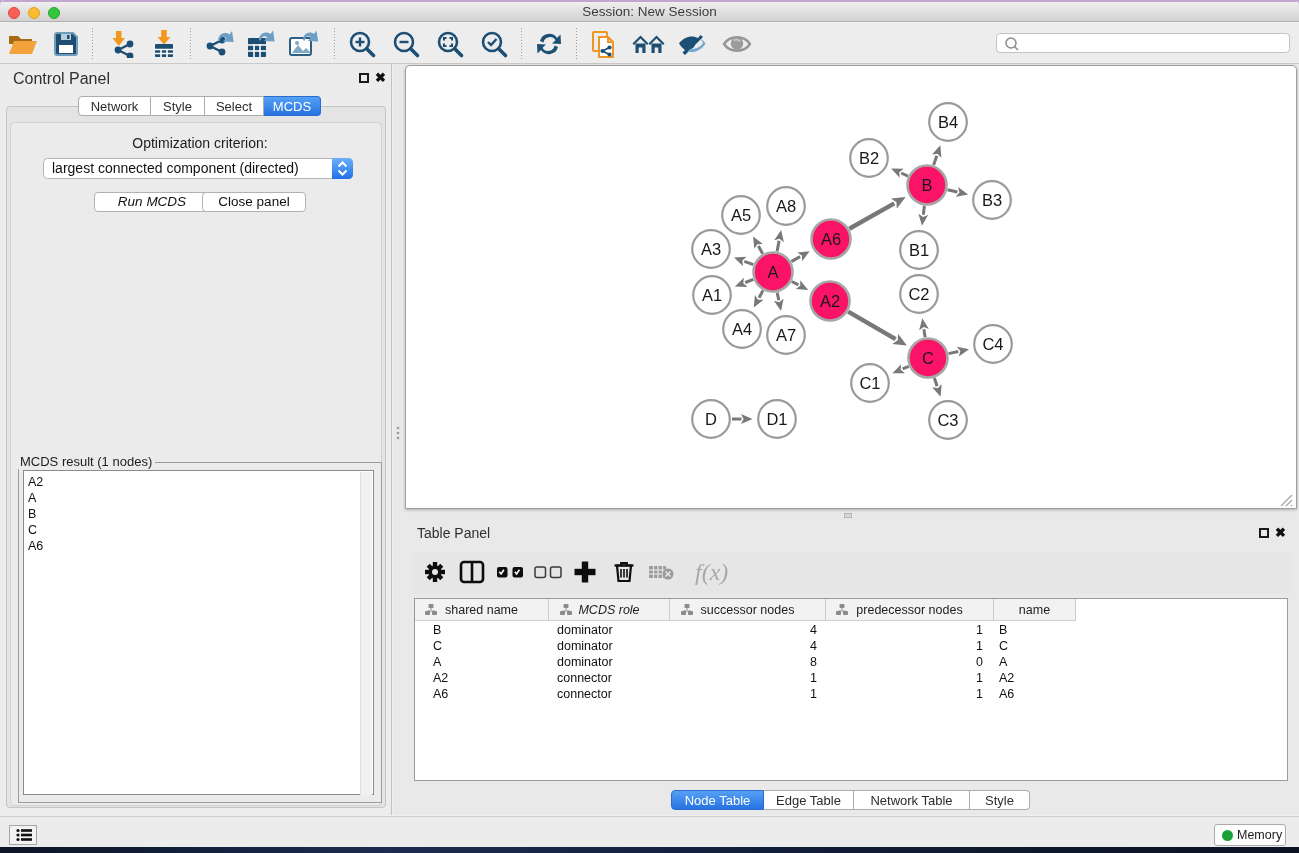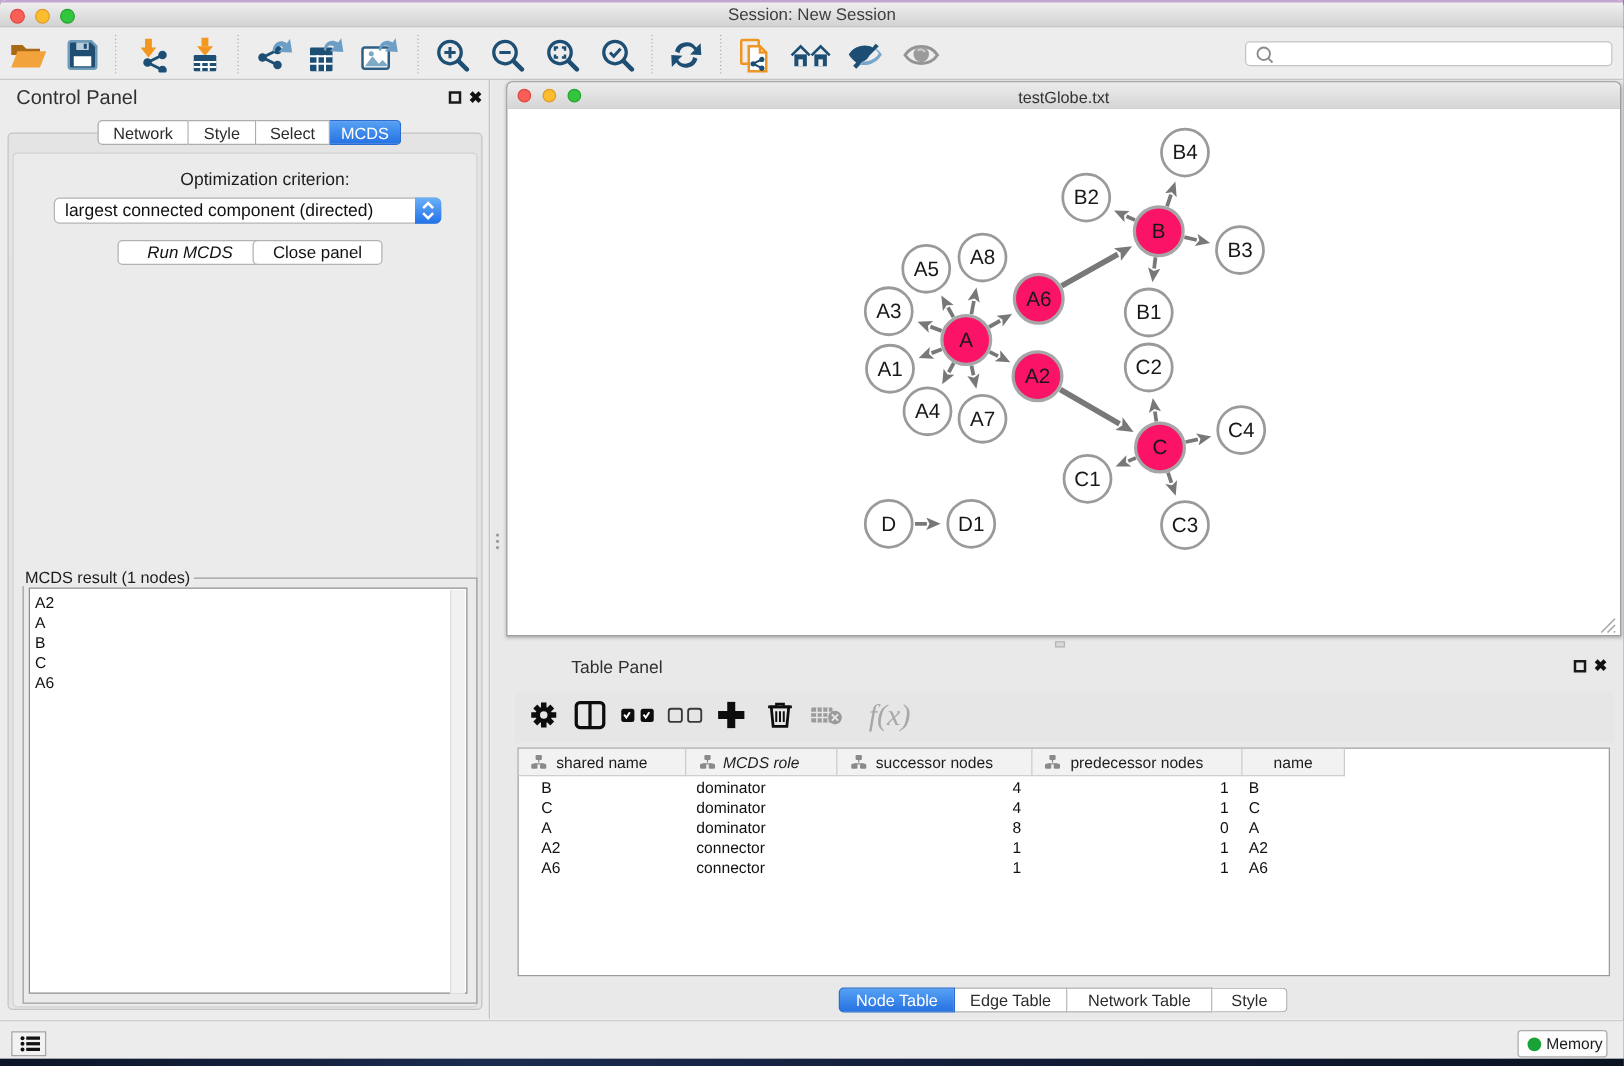--- a/index.html
+++ b/index.html
@@ -29,40 +29,40 @@
 .float-ic { position:absolute; width:10px; height:10px; border:2px solid #1a1a1a; top:9px; }
 .close-ic { position:absolute; top:6px; font-size:13px; font-weight:bold; color:#111; }
 
 .tabrow { position:absolute; display:flex; }
 .tab { height:20px; background:#fff; border:1px solid #acacac; border-left:none; font-size:13px; color:#2c2c2c; text-align:center; line-height:19px; }
 .tab.first { border-left:1px solid #acacac; border-radius:4px 0 0 4px; }
 .tab.last { border-radius:0 4px 4px 0; }
 .tab.sel { background:linear-gradient(#56a1f4,#2672e2); color:#fff; border-color:#2a6cd0; }
 #cp-outer { position:absolute; left:6px; top:42px; width:380px; height:702px; background:#e4e4e4; border:1px solid #c4c4c4; border-radius:4px; }
 #cp-inner { position:absolute; left:10px; top:58px; width:372px; height:684px; background:#ebebeb; border:1px solid #d2d2d2; border-radius:4px; }
-#optlabel { position:absolute; left:12px; top:71px; width:400px; text-align:center; font-size:14px; color:#1d1d1d; }
+#optlabel { position:absolute; left:0; top:71px; width:400px; text-align:center; font-size:14px; color:#1d1d1d; }
 #dropdown { position:absolute; left:43px; top:94px; width:310px; height:21px; background:#fff; border:1px solid #b4b4b4; border-radius:4.5px; font-size:14px; color:#111; line-height:19px; padding-left:8px; }
 #dropdown .cap { position:absolute; right:-1px; top:-1px; width:21px; height:21px; border-radius:0 4.5px 4.5px 0; background:linear-gradient(#6cb0f8,#2271e8); }
 .btn { position:absolute; height:20px; background:#fff; border:1px solid #b2b2b2; border-radius:4px; font-size:13.5px; color:#111; text-align:center; line-height:18px; }
 
 #groupbox { position:absolute; left:18px; top:398px; width:364px; height:341px; border:1px solid #9d9d9d; }
 #grouptitle { position:absolute; left:17px; top:390px; background:#ebebeb; padding:0 3px; font-size:13px; color:#1d1d1d; }
 #mcdslist { position:absolute; left:23px; top:406px; width:351px; height:325px; background:#fff; border:1px solid #8b8b8b; font-size:12.5px; color:#111; }
 #mcdslist .sb { position:absolute; right:1px; top:1px; width:12px; height:323px; background:#f1f1f1; border-left:1px solid #dedede; }
 #mcdslist div.it { padding-left:4px; height:16px; line-height:16px; }
 
 #desk { position:absolute; left:393px; top:64px; width:906px; height:751px; background:#e9e9e9; }
 
 #netwin { position:absolute; left:12px; top:1px; width:892px; height:444px; background:#fff; border:1px solid #9f9f9f; border-radius:5px 5px 0 0; box-shadow:0 1px 3px rgba(0,0,0,.25); }
 #nettitle { position:absolute; left:0; top:0; width:100%; height:21px; background:linear-gradient(#ececec,#d6d6d6); border-bottom:1px solid #ababab; border-radius:5px 5px 0 0; }
 #nettitle .tl { width:11px; height:11px; top:5px; }
 #nettitle .title { position:absolute; width:100%; top:4px; text-align:center; font-size:13px; color:#333; }
 
 #tpanel { position:absolute; left:11px; top:458px; width:895px; height:293px; }
-#tpanel .ptitle { position:absolute; left:13px; top:3px; font-size:14px; color:#303030;margin-left:40px; }
+#tpanel .ptitle { position:absolute; left:13px; top:3px; font-size:14px; color:#303030; }
 #ttoolbar { position:absolute; left:8px; top:31px; width:880px; height:41px; background:#e6e6e6; border-radius:6px 6px 0 0; }
 #ttable { position:absolute; left:10px; top:76px; width:874px; height:183px; background:#fff; border:1px solid #9b9b9b; }
 #thead { position:absolute; left:0; top:0; width:661px; height:22px; background:#f2f2f2; border-bottom:1px solid #cfcfcf; }
 #thead .hc { position:absolute; top:0; height:22px; border-right:1px solid #cbcbcb; font-size:12.5px; color:#1d1d1d; text-align:center; line-height:22px; }
 .trow { position:absolute; font-size:12.5px; color:#111; height:16px; line-height:16px; }
 
 #btabs { position:absolute; left:267px; top:268px; }
 
 #statusbar { position:absolute; left:0; top:816px; width:1299px; height:31px; background:#ececec; border-top:1px solid #cdcdcd; }
 #listbtn { position:absolute; left:9px; top:8px; width:28px; height:20px; background:#f2f2f2; border:1px solid #a5a5a5; }
@@ -255,26 +255,20 @@
       <div class="it">A2</div>
           <div class="it">A</div>
           <div class="it">B</div>
           <div class="it">C</div>
           <div class="it">A6</div>
       </div>
     </div>
   </div>
   <div id="desk">
     <div id="netwin">
-      <div id="nettitle">
-        <div class="tl red" style="left:8px;"></div>
-        <div class="tl yel" style="left:28px;"></div>
-        <div class="tl grn" style="left:48px;"></div>
-        <div class="title">testGlobe.txt</div>
-      </div>
       <svg id="graph" width="890" height="421" viewBox="0 0 890 421" style="position:absolute;left:0;top:22px;">
         <defs>
           <marker id="ah" markerWidth="13" markerHeight="12" refX="0.5" refY="5.25" orient="auto" markerUnits="userSpaceOnUse">
               <path d="M0,0.3 L11.5,5.25 L0,10.2 L2.6,5.25 z" fill="#787878"></path>
             </marker>
           <marker id="ah2" markerWidth="15" markerHeight="14" refX="0.5" refY="6.25" orient="auto" markerUnits="userSpaceOnUse">
               <path d="M0,0.4 L13.5,6.25 L0,12.1 L3,6.25 z" fill="#787878"></path>
             </marker>
         </defs>
         <g stroke="#787878">

